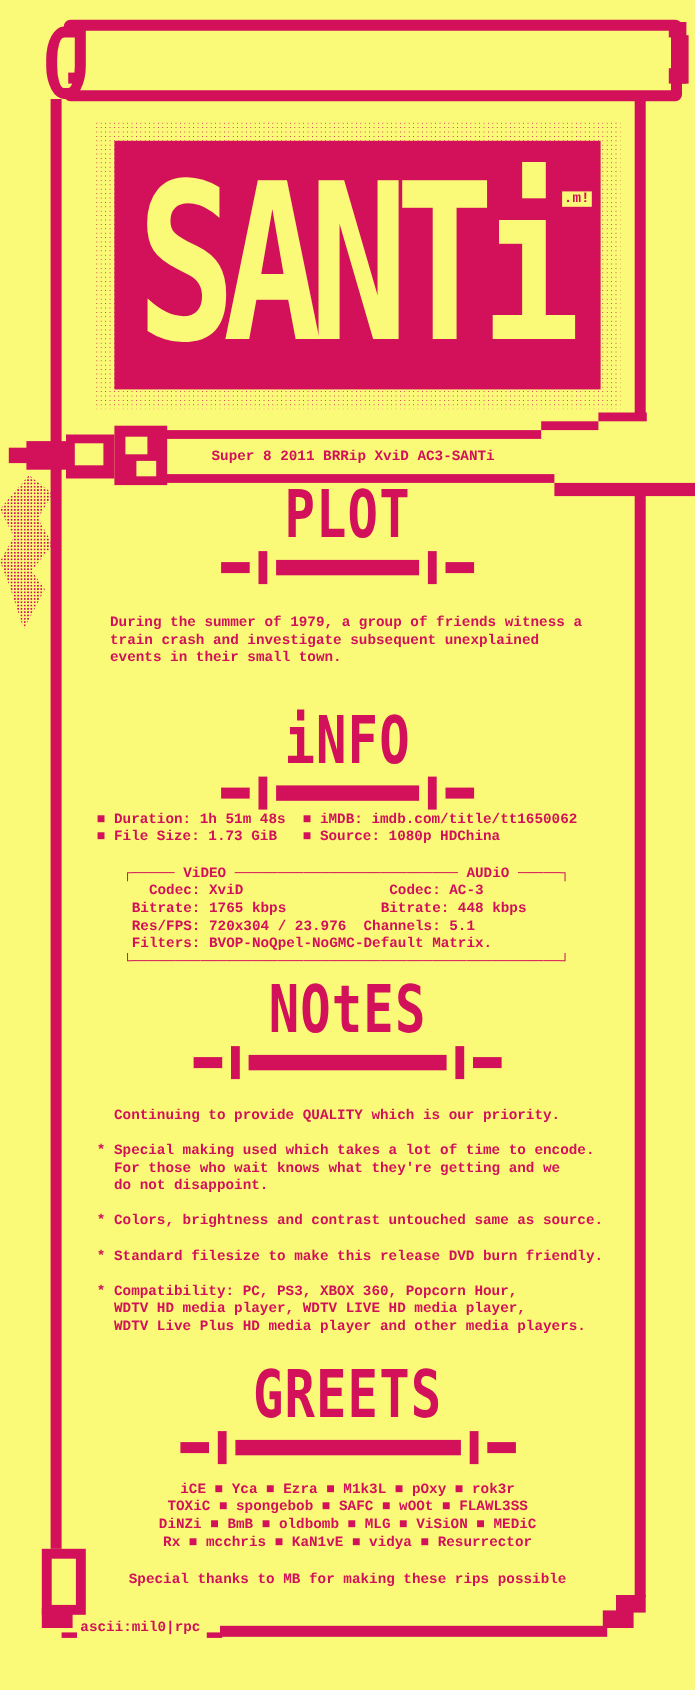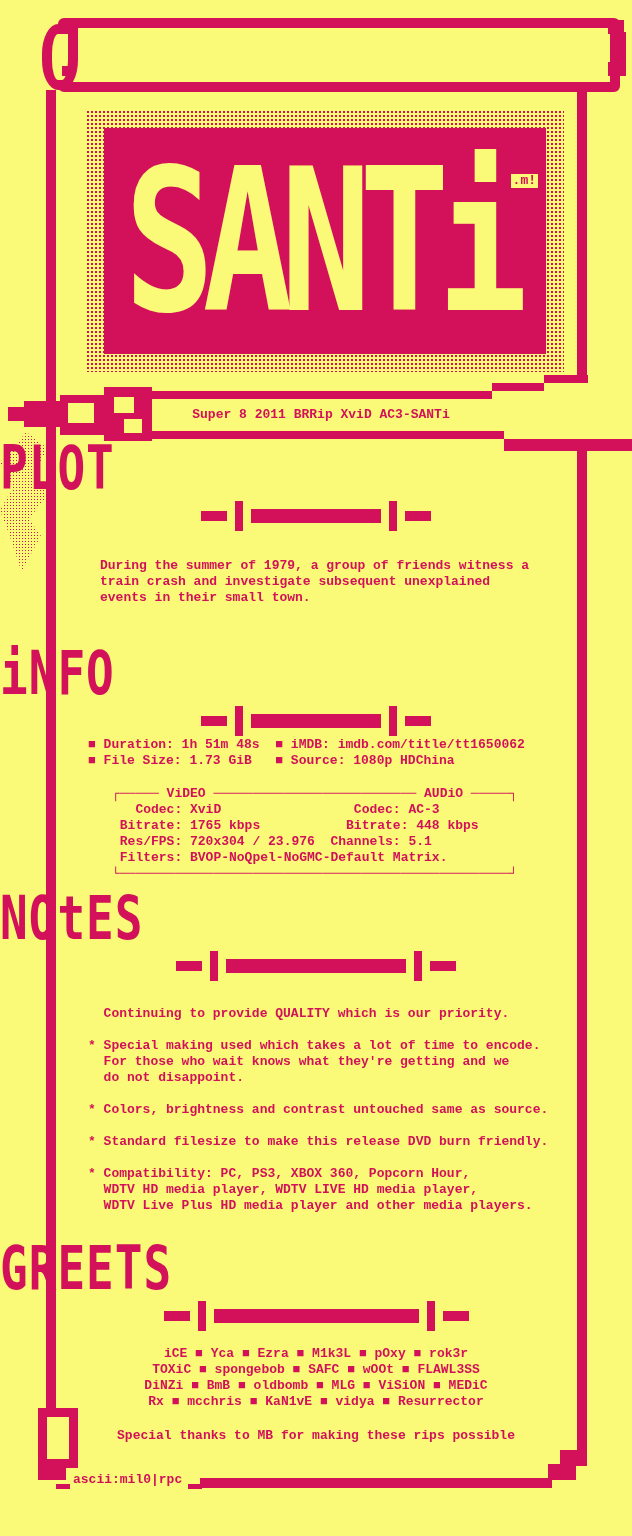--- a/index.html
+++ b/index.html
@@ -51,21 +51,21 @@
   .axe-hole1{left:114px;top:397px;width:20px;height:16px;background:#FAFA78;}
   .axe-hole2{left:124px;top:419px;width:18px;height:14px;background:#FAFA78;}
   .axe-b{left:60px;top:395px;width:44px;height:40px;}
   .axe-hole3{left:68px;top:403px;width:26px;height:20px;background:#FAFA78;}
   .axe-c{left:24px;top:401px;width:38px;height:26px;}
   .axe-tip{left:8px;top:407px;width:18px;height:14px;}
   .flame{position:absolute;left:0px;top:432px;width:48px;height:140px;
     clip-path:polygon(55% 0%,100% 12%,72% 28%,100% 45%,60% 62%,85% 74%,45% 100%,18% 72%,0% 56%,26% 40%,0% 22%,30% 10%);}
 
   
-  .sec{position:absolute;left:0;width:632px;}
+  .sec{position:absolute;left:0;width:632px;text-align:center;}
   .sec-title{
     display:inline-block;font-family:"DejaVu Sans Mono",monospace;font-weight:bold;
     font-size:46px;line-height:48px;letter-spacing:1px;color:#D2115A;
     transform:scaleY(1.3);transform-origin:center bottom;
   }
   .decor{display:flex;align-items:center;justify-content:center;gap:8px;margin-top:2px;}
   .decor i{display:block;background:#D2115A;}
   .decor .d{width:26px;height:10px;}
   .decor .p{width:8px;height:30px;}
   .decor .b{height:14px;}

